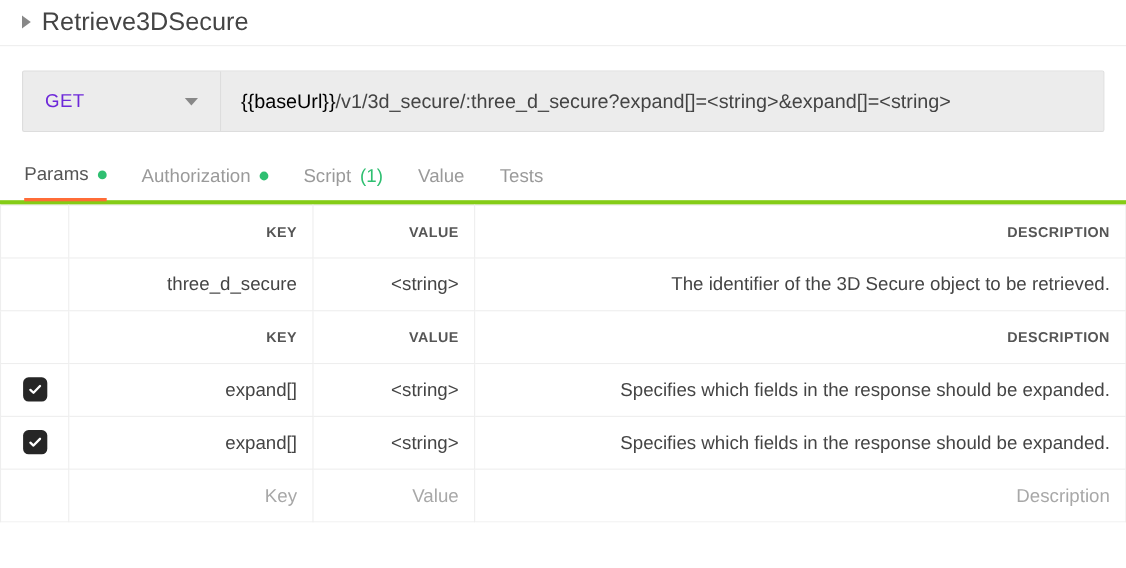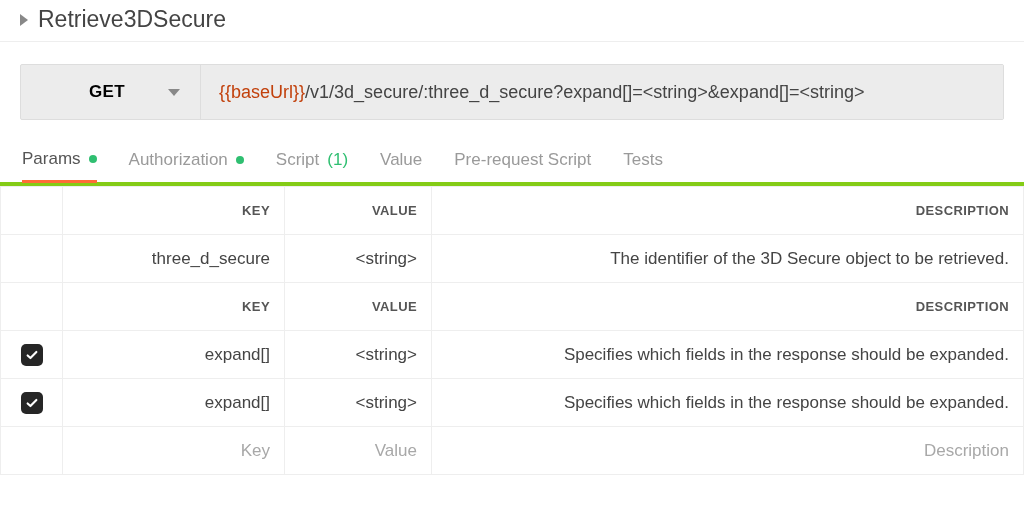--- a/index.html
+++ b/index.html
@@ -35,39 +35,39 @@
   }
   .method-select {
     display: flex;
     align-items: center;
     justify-content: space-between;
     width: 180px;
     padding: 0 20px;
     border-right: 1px solid #ddd;
     cursor: pointer;
   }
-  .method-label { font-weight: 700; color: #000000; font-size: 17px; letter-spacing: 0.3px; margin-left: 48px; }
+  .method-label { font-weight: 400; color: #6d28d9; font-size: 17px; letter-spacing: 0.3px; }
   .chev-down {
     width: 0; height: 0;
     border-left: 6px solid transparent;
     border-right: 6px solid transparent;
     border-top: 7px solid #888;
   }
   .url-area {
     flex: 1;
     display: flex;
     align-items: center;
     padding: 0 18px;
     font-size: 18px;
     color: #444;
     background: #ececec;
     overflow: hidden;
     white-space: nowrap;
   }
-  .url-var { color: #c2410c; }
+  .url-var { color: #000000; }
   .tabs {
     display: flex;
     gap: 32px;
     padding: 0 22px;
     border-bottom: 4px solid #84cc16;
     align-items: center;
     height: 48px;
     font-size: 17px;
     color: #9a9a9a;
   }
@@ -131,23 +131,20 @@
       <span class="dot"></span>
     </div>
     <div class="tab">
       <span>Script</span>
       <span class="headers-count">(1)</span>
     </div>
     <div class="tab">
       <span>Value</span>
     </div>
     <div class="tab">
-      <span>Pre-request Script</span>
-    </div>
-    <div class="tab">
       <span>Tests</span>
     </div>
   </div>
 
   <table class="param-table">
 
     <tbody>
         <tr>
       <td class="checkbox-cell"></td>
       <th class="key-cell">

